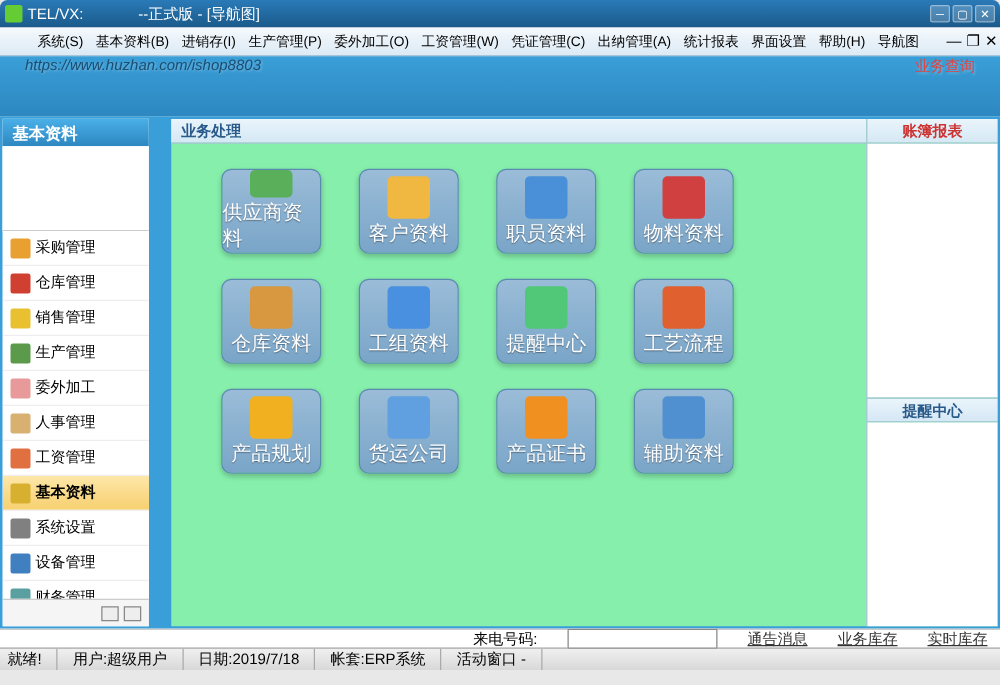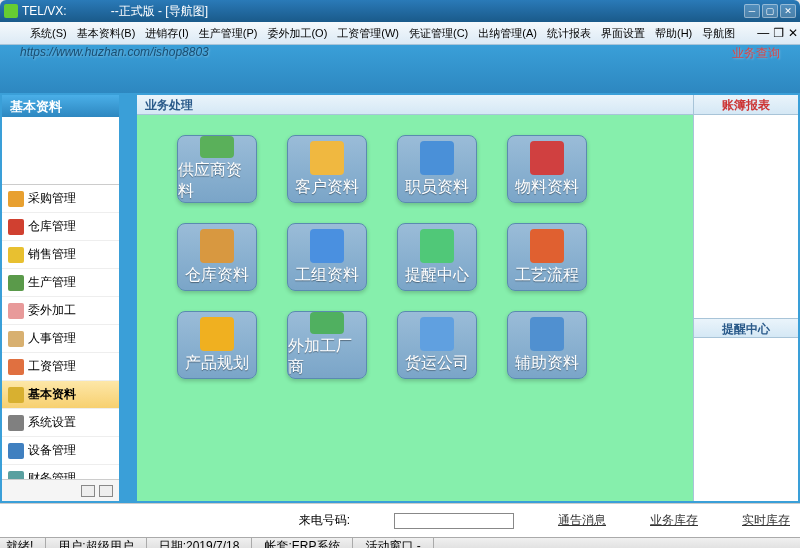--- a/index.html
+++ b/index.html
@@ -29,21 +29,21 @@
 .canvas{flex:1;display:flex;flex-direction:column}
 .sec-head{height:20px;background:linear-gradient(#eaf4fb,#d5e8f5);border-bottom:1px solid #a8c4d8;padding:2px 8px;color:#2a5a8a;font-weight:bold}
 .icons{flex:1;padding:20px 40px;display:grid;grid-template-columns:repeat(4,80px);gap:20px 30px;align-content:start}
 .app-ic{width:80px;height:68px;background:linear-gradient(#9abcd8,#7aa5c8);border:1px solid #5a8ab0;border-radius:8px;display:flex;flex-direction:column;align-items:center;justify-content:center;cursor:pointer;box-shadow:0 2px 4px rgba(0,0,0,.2)}
 .app-ic .glyph{width:34px;height:34px;border-radius:4px;margin-bottom:2px}
 .app-ic .lbl{color:#fff;font-size:16px;text-shadow:0 1px 1px rgba(0,0,0,.4)}
 .rpanel{width:105px;border-left:1px solid #a8c4d8;display:flex;flex-direction:column}
 .r-head{height:20px;background:linear-gradient(#eaf4fb,#d5e8f5);border-bottom:1px solid #a8c4d8;padding:2px 8px;color:#c33;font-weight:bold;text-align:center}
 .r-body{flex:1;background:#fff}
 .r-mid{height:20px;background:linear-gradient(#eaf4fb,#d5e8f5);border-top:1px solid #a8c4d8;border-bottom:1px solid #a8c4d8;padding:2px 8px;color:#2a5a8a;font-weight:bold;text-align:center}
-.footbar{height:34px;background:#fff;border-top:1px solid #ccc;display:flex;align-items:center;padding:0 10px;gap:44px}
+.footbar{height:15px;background:#fff;border-top:1px solid #ccc;display:flex;align-items:center;padding:0 10px;gap:24px}
 .footbar input{width:120px;height:16px;border:1px solid #888}
 .footbar .lnk{text-decoration:underline;color:#333;cursor:pointer}
 .status{height:18px;background:linear-gradient(#f0f0f0,#d8d8d8);border-top:1px solid #aaa;display:flex;align-items:center;padding:0 6px;gap:12px;font-size:11px}
 .status span{border-right:1px solid #aaa;padding-right:12px}
 </style>
 </head>
 <body>
 
 <div class="titlebar">
   <span class="icon"></span>
@@ -174,26 +174,26 @@
           </div>
           <div class="app-ic">
             <div class="glyph" style="background: rgb(224, 96, 48);"></div>
             <div class="lbl">工艺流程</div>
           </div>
           <div class="app-ic">
             <div class="glyph" style="background: rgb(240, 176, 32);"></div>
             <div class="lbl">产品规划</div>
           </div>
           <div class="app-ic">
-            <div class="glyph" style="background: rgb(80, 176, 96);"></div>
-            <div class="lbl">外加工厂商</div>
-          </div>
-          <div class="app-ic">
             <div class="glyph" style="background: rgb(96, 160, 224);"></div>
             <div class="lbl">货运公司</div>
+          </div>
+          <div class="app-ic">
+            <div class="glyph" style="background: rgb(240, 144, 32);"></div>
+            <div class="lbl">产品证书</div>
           </div>
           <div class="app-ic">
             <div class="glyph" style="background: rgb(80, 144, 208);"></div>
             <div class="lbl">辅助资料</div>
           </div>
         </div>
     </div>
     <div class="rpanel">
       <div class="r-head">账簿报表</div>
       <div class="r-body"></div>

